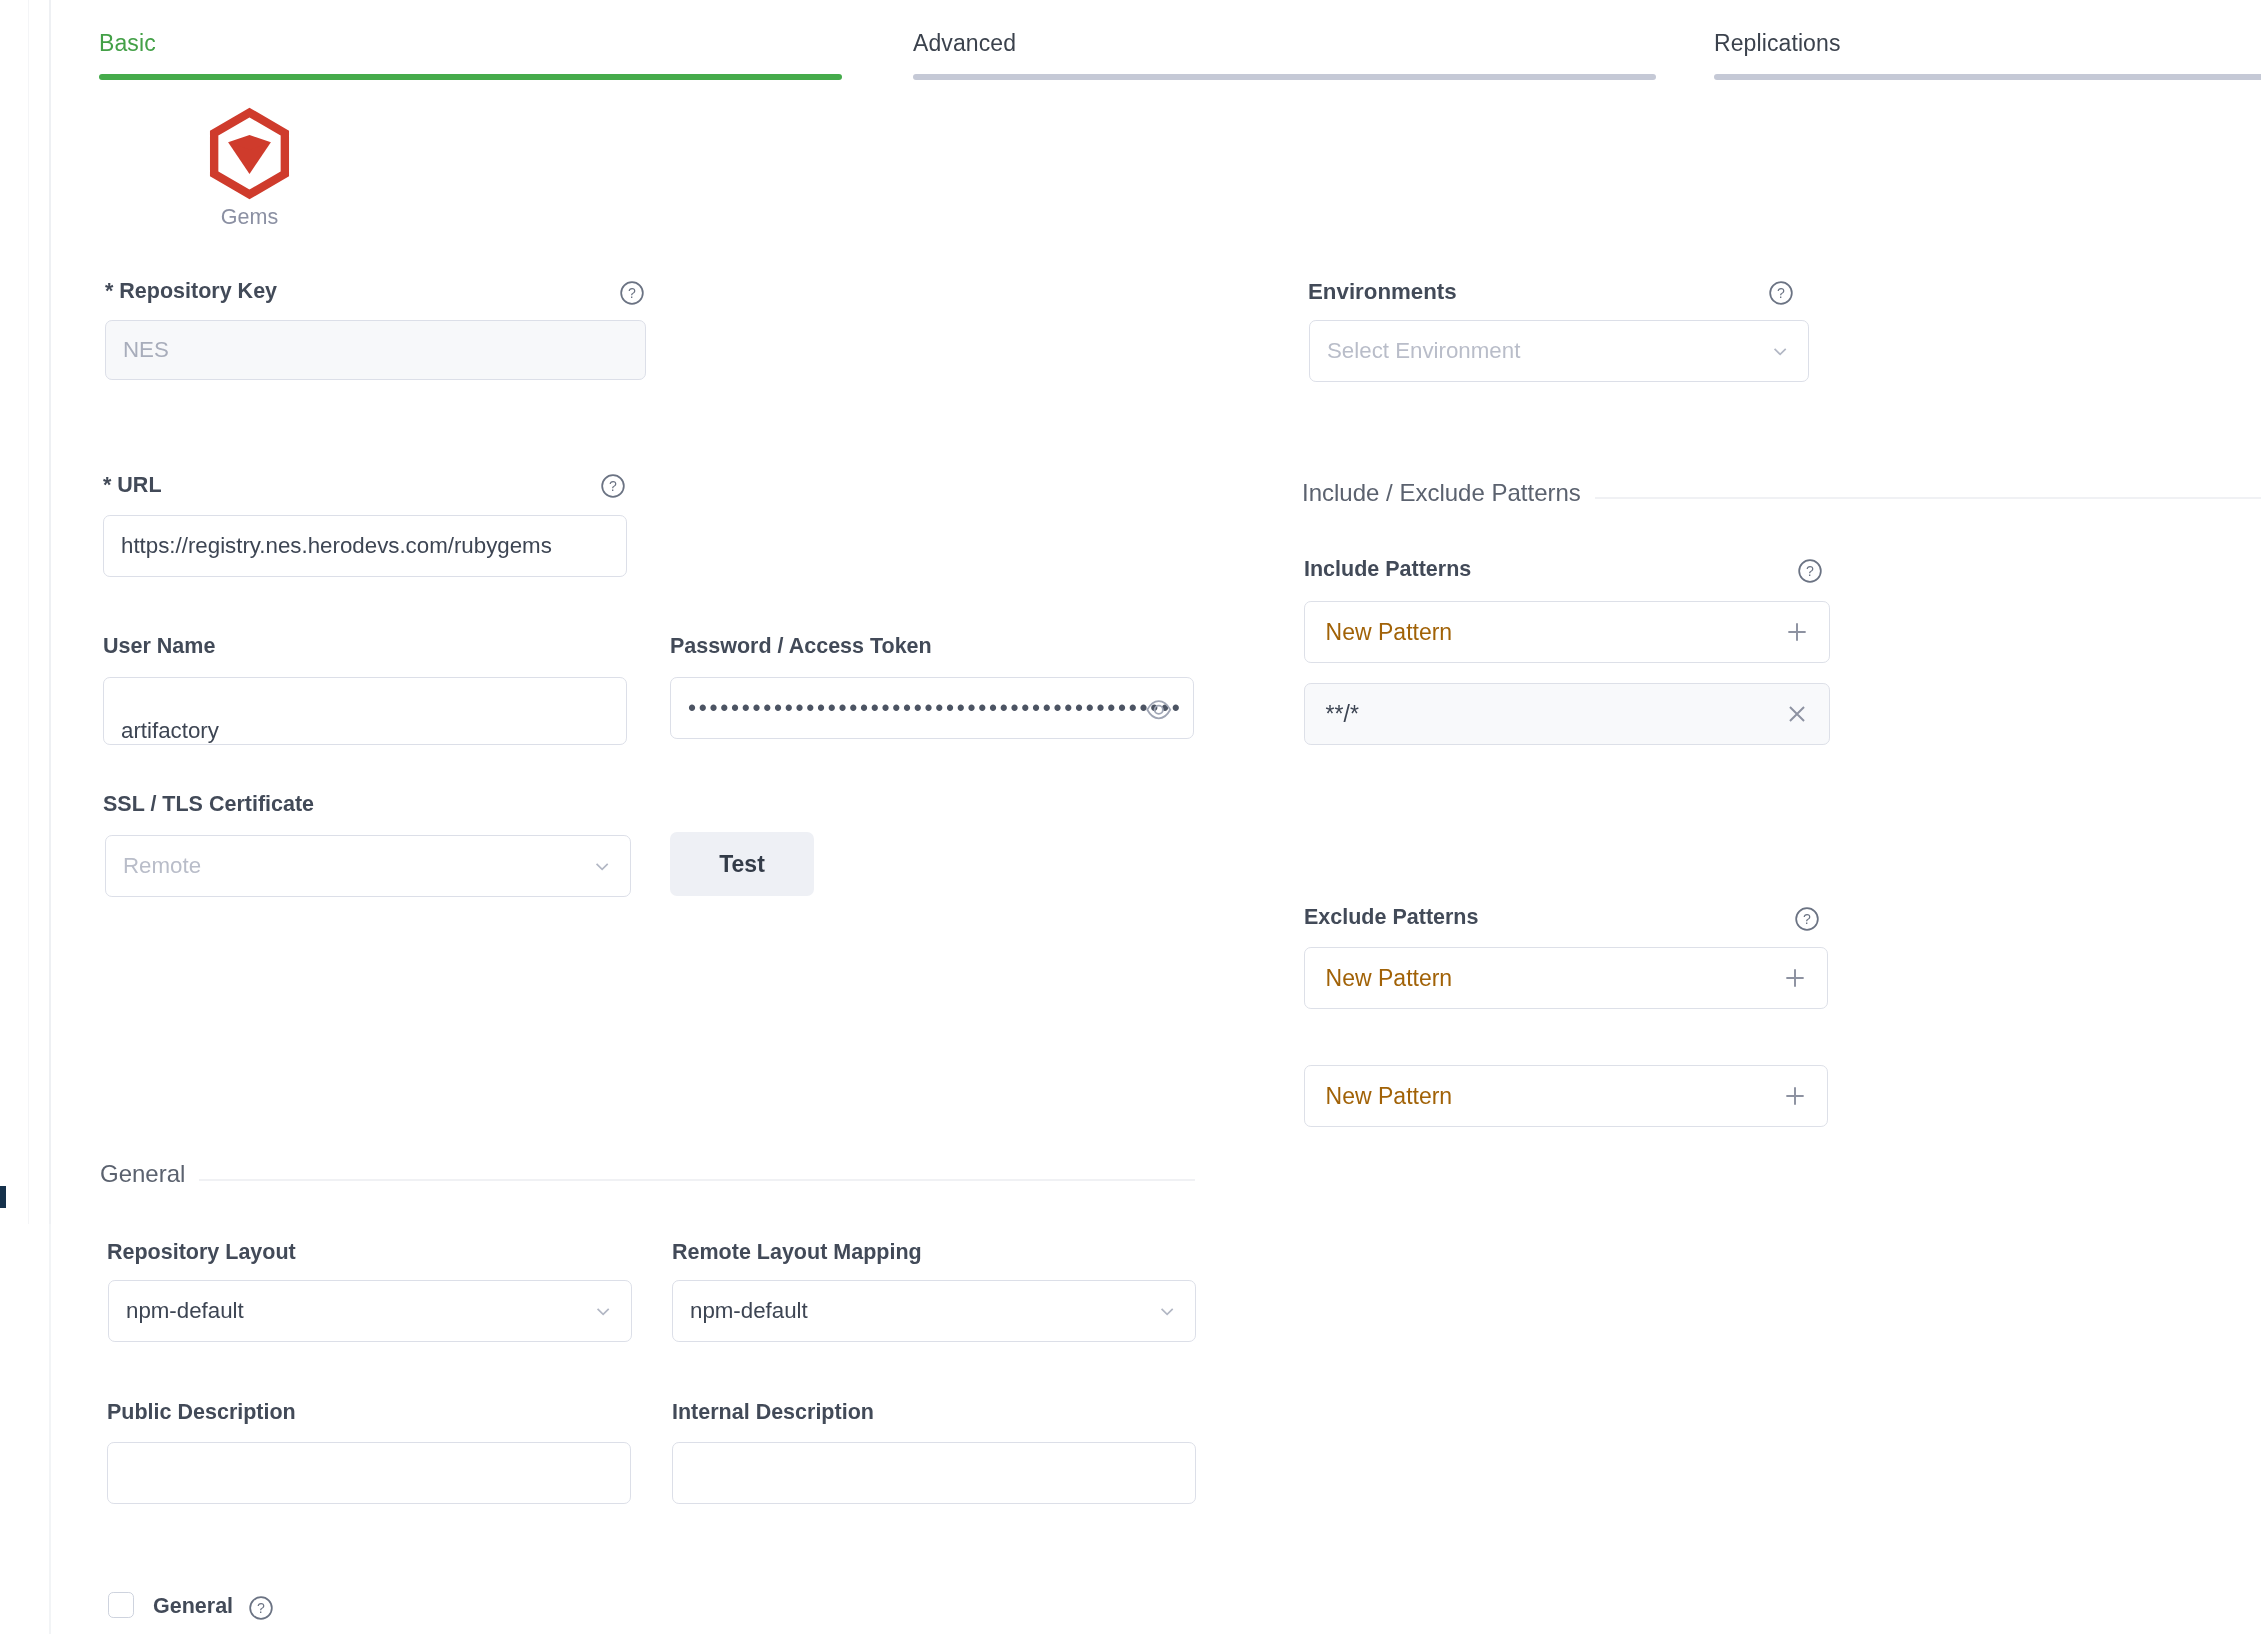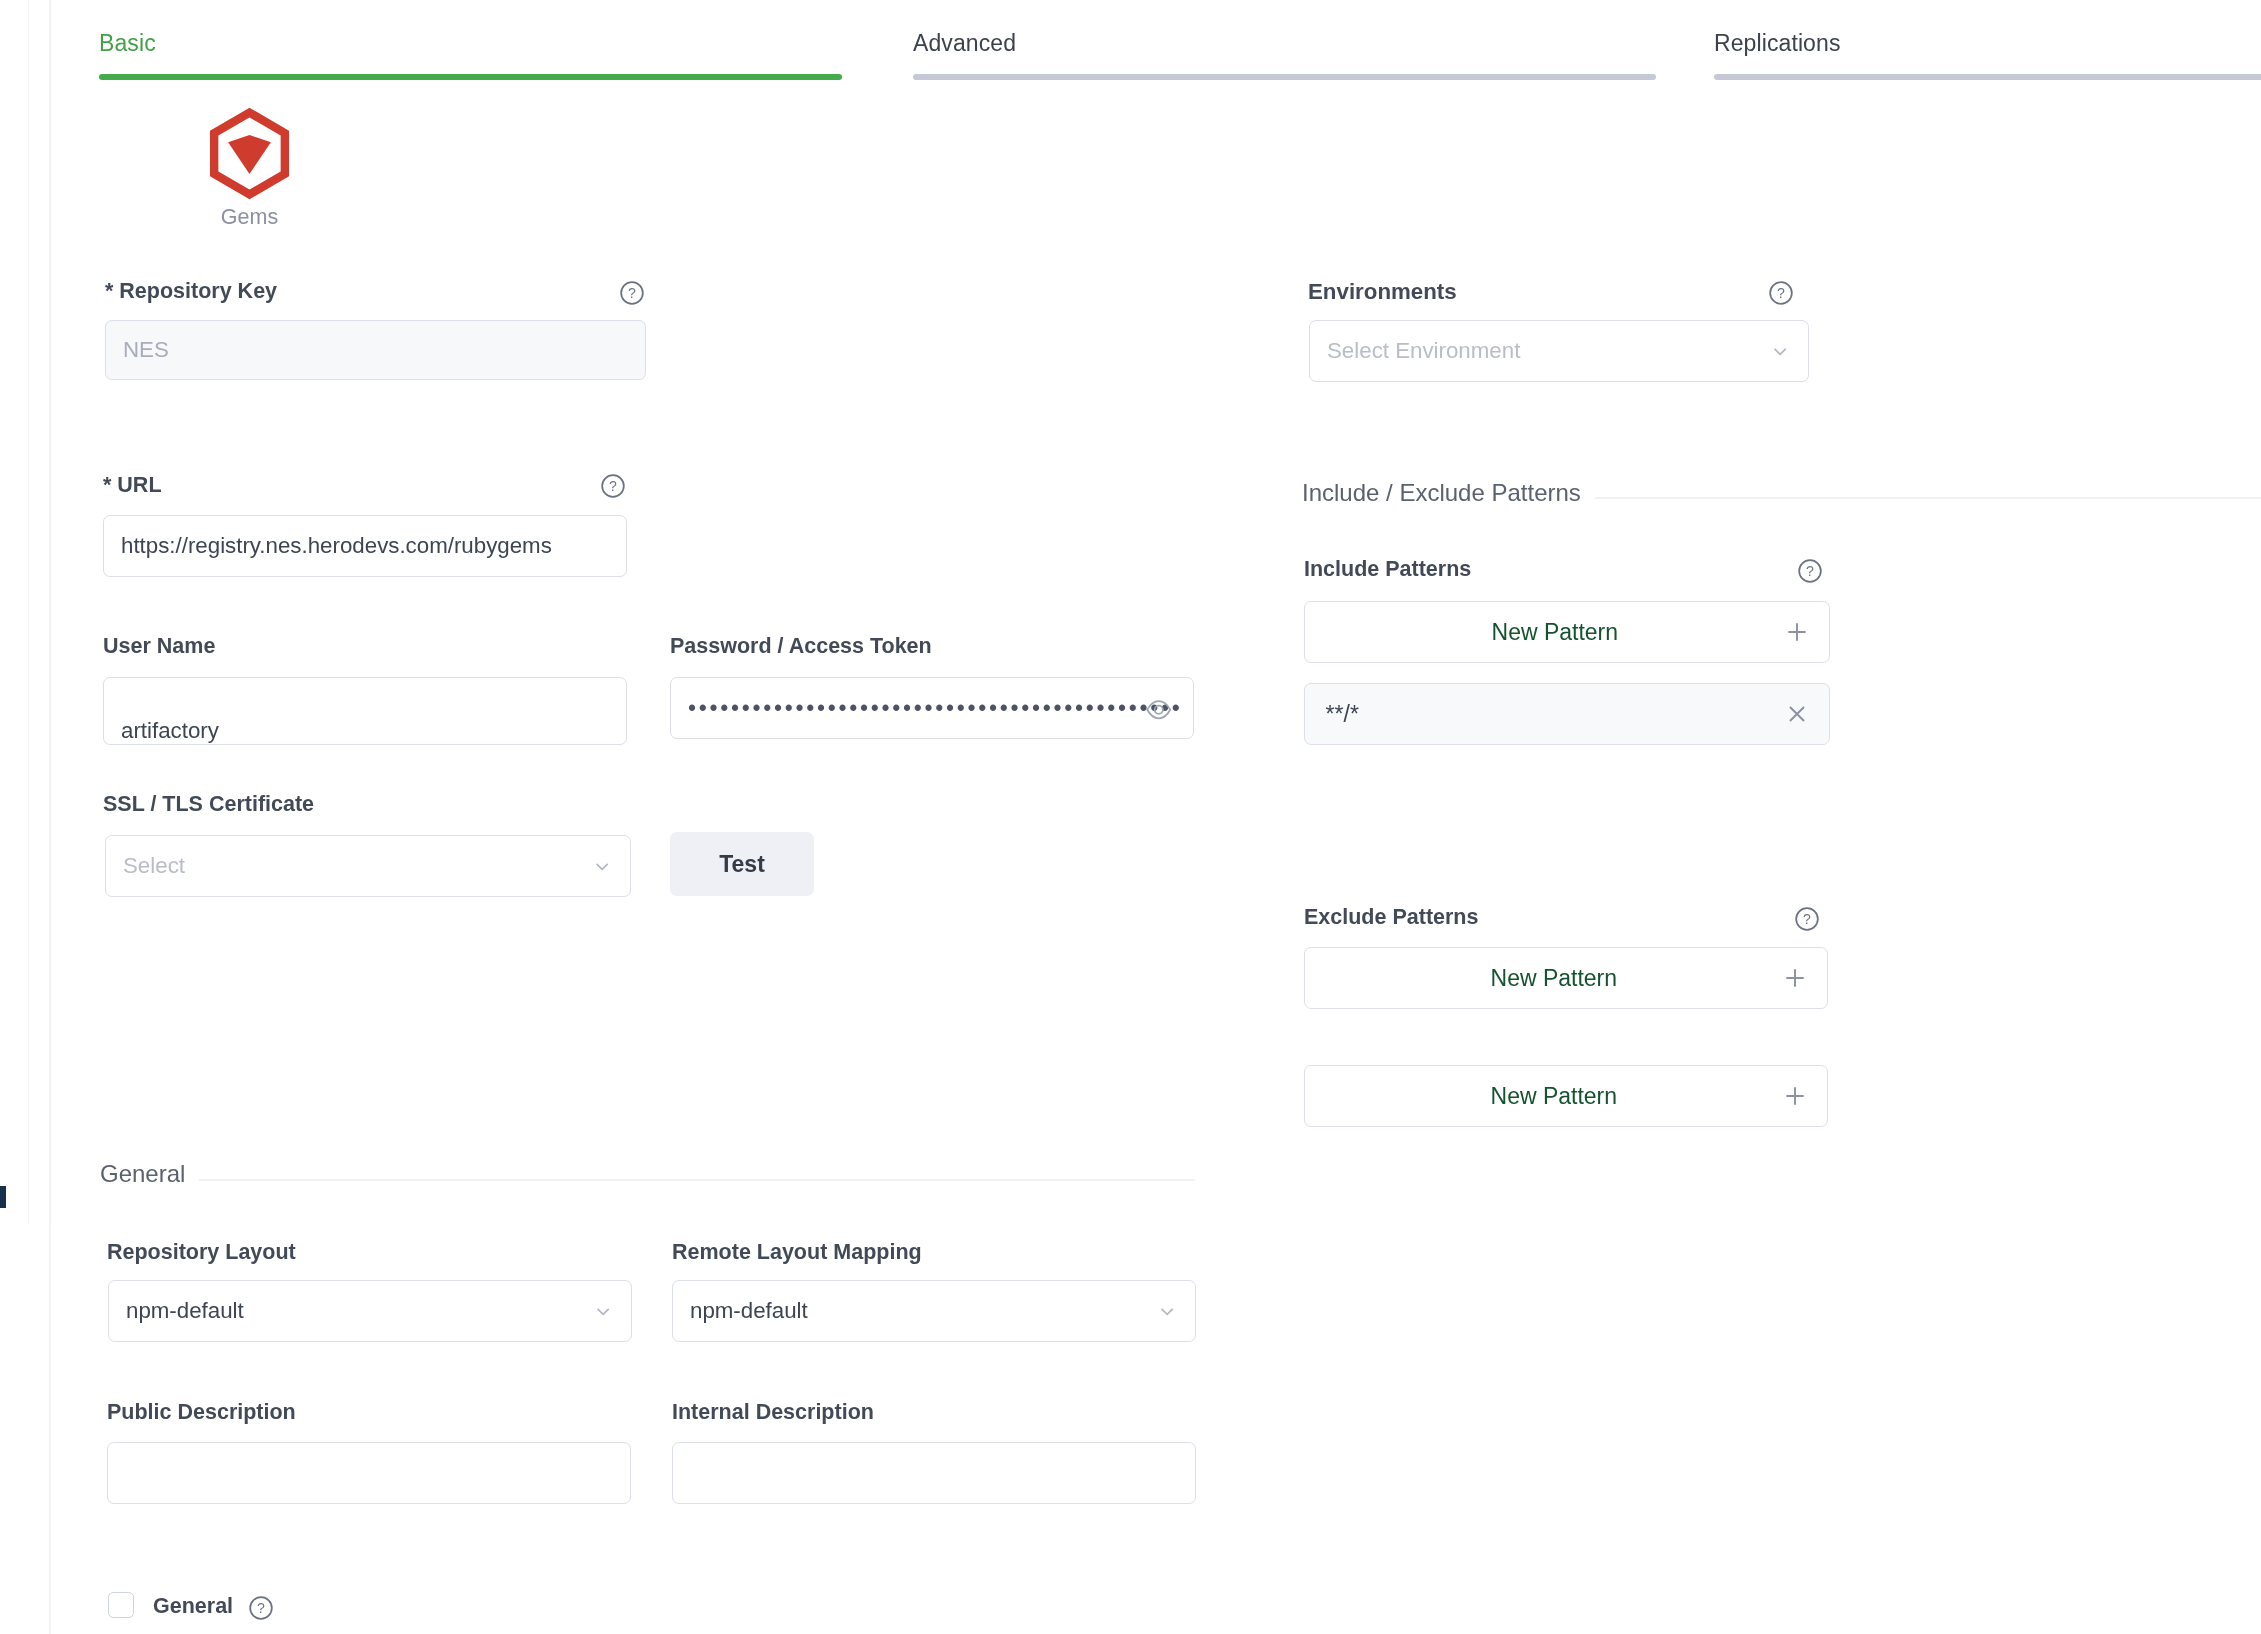--- a/index.html
+++ b/index.html
@@ -160,21 +160,21 @@
     position: absolute;
     border: 1.7px solid #dde0e8;
     border-radius: 6.9px;
     background: #ffffff;
     display: flex; align-items: center;
     padding: 0 19px 0 20.6px;
     font-size: 23px;
   }
   .pat-row.filled { background: #f8f9fb; }
   .pat-row .pat-val { flex: 1; color: #3d4553; white-space: nowrap; }
-  .pat-row.ph .pat-val { color: #14532d; text-align: center; }
+  .pat-row.ph .pat-val { color: #a16207; }
   .pat-act { width: 26px; height: 26px; flex: none; color: #8d92a1; cursor: pointer; }
 
   .eye { position: absolute; width: 27.5px; height: 27.5px; color: #9fa5b4; cursor: pointer; }
 
   .dots {
     letter-spacing: 2.7px;
     font-size: 23px;
     color: #4c5463;
     line-height: 1;
   }
@@ -261,21 +261,21 @@
   <div class="inp" style="left:670px; top:677px; width:524px; height:62px;">
     <span class="dots">••••••••••••••••••••••••••••••••••••••••••••••</span>
   </div>
   <svg class="eye" style="left:1145px; top:696px;" viewBox="0 0 24 24">
     <path d="M2 12 C5 6.5 9 4.5 12 4.5 C15 4.5 19 6.5 22 12 C19 17.5 15 19.5 12 19.5 C9 19.5 5 17.5 2 12 Z" fill="none" stroke="#9fa5b4" stroke-width="1.6"></path>
     <circle cx="12" cy="12" r="3.6" fill="none" stroke="#9fa5b4" stroke-width="1.6"></circle>
   </svg>
 
   <div class="fld-label" style="left:103px; top:792px;">SSL / TLS Certificate</div>
   <div class="sel ph" style="left:105px; top:835px; width:526px; height:62px;">
-    <span class="sel-val">Select</span>
+    <span class="sel-val">Remote</span>
     <svg class="chev" viewBox="0 0 24 24">
       <path d="M6 9.5 L12 15.5 L18 9.5" fill="none" stroke="currentColor" stroke-width="1.8"></path>
     </svg>
   </div>
 
   <button class="btn" style="left:670px; top:832px; width:144px; height:64px;">Test</button>
 
   <div class="fld-label thin" style="left:1308px; top:279px; font-size:22.3px;">Environments</div>
   <svg class="help" style="left:1768px; top:280px;" viewBox="0 0 24 24">
     <circle cx="12" cy="12" r="10" fill="none" stroke="#6b7383" stroke-width="1.6"></circle>

